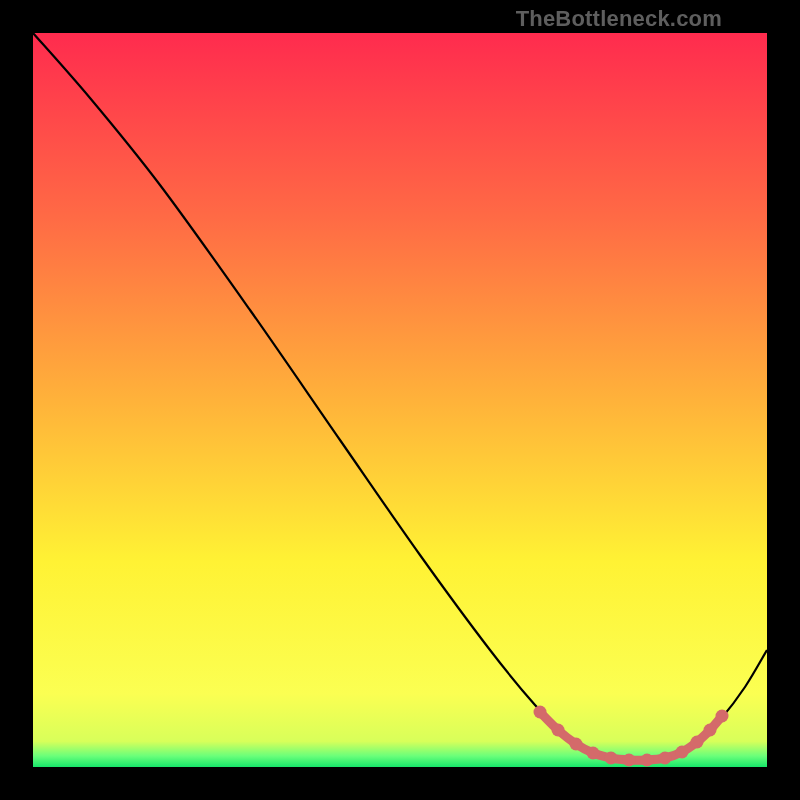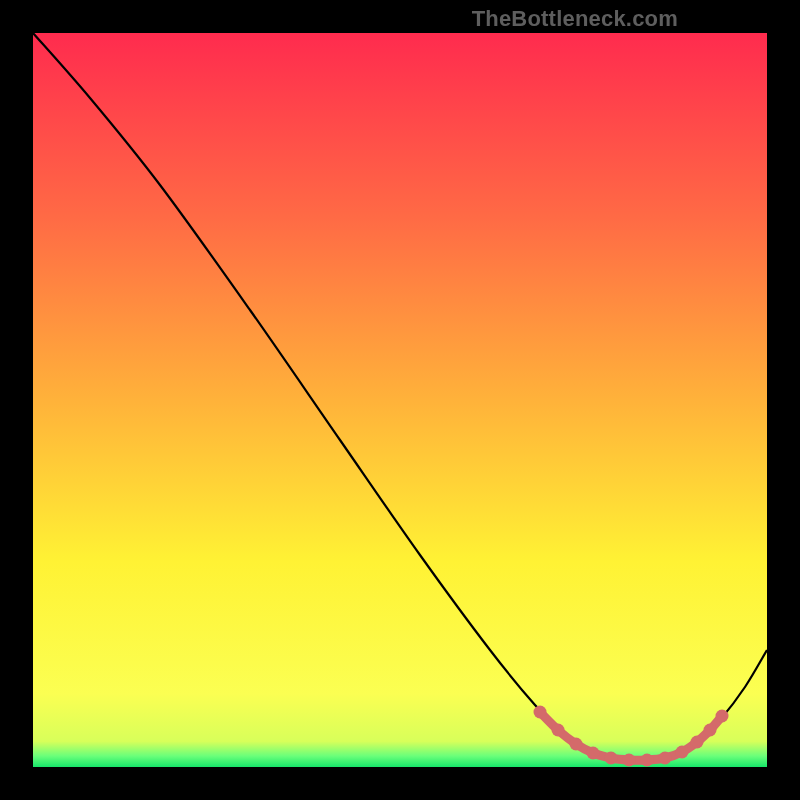--- a/index.html
+++ b/index.html
@@ -7,20 +7,21 @@
     padding: 0;
     width: 800px;
     height: 800px;
     background: #000000;
     overflow: hidden;
   }
   .stage {
     position: relative;
     width: 692px;
     height: 800px;
+    padding-left: 44px;
   }
   .watermark {
     position: absolute;
     top: 6px;
     right: 14px;
     font-family: Arial, Helvetica, sans-serif;
     font-size: 22px;
     font-weight: 600;
     color: #5e5e5e;
     letter-spacing: 0.2px;

